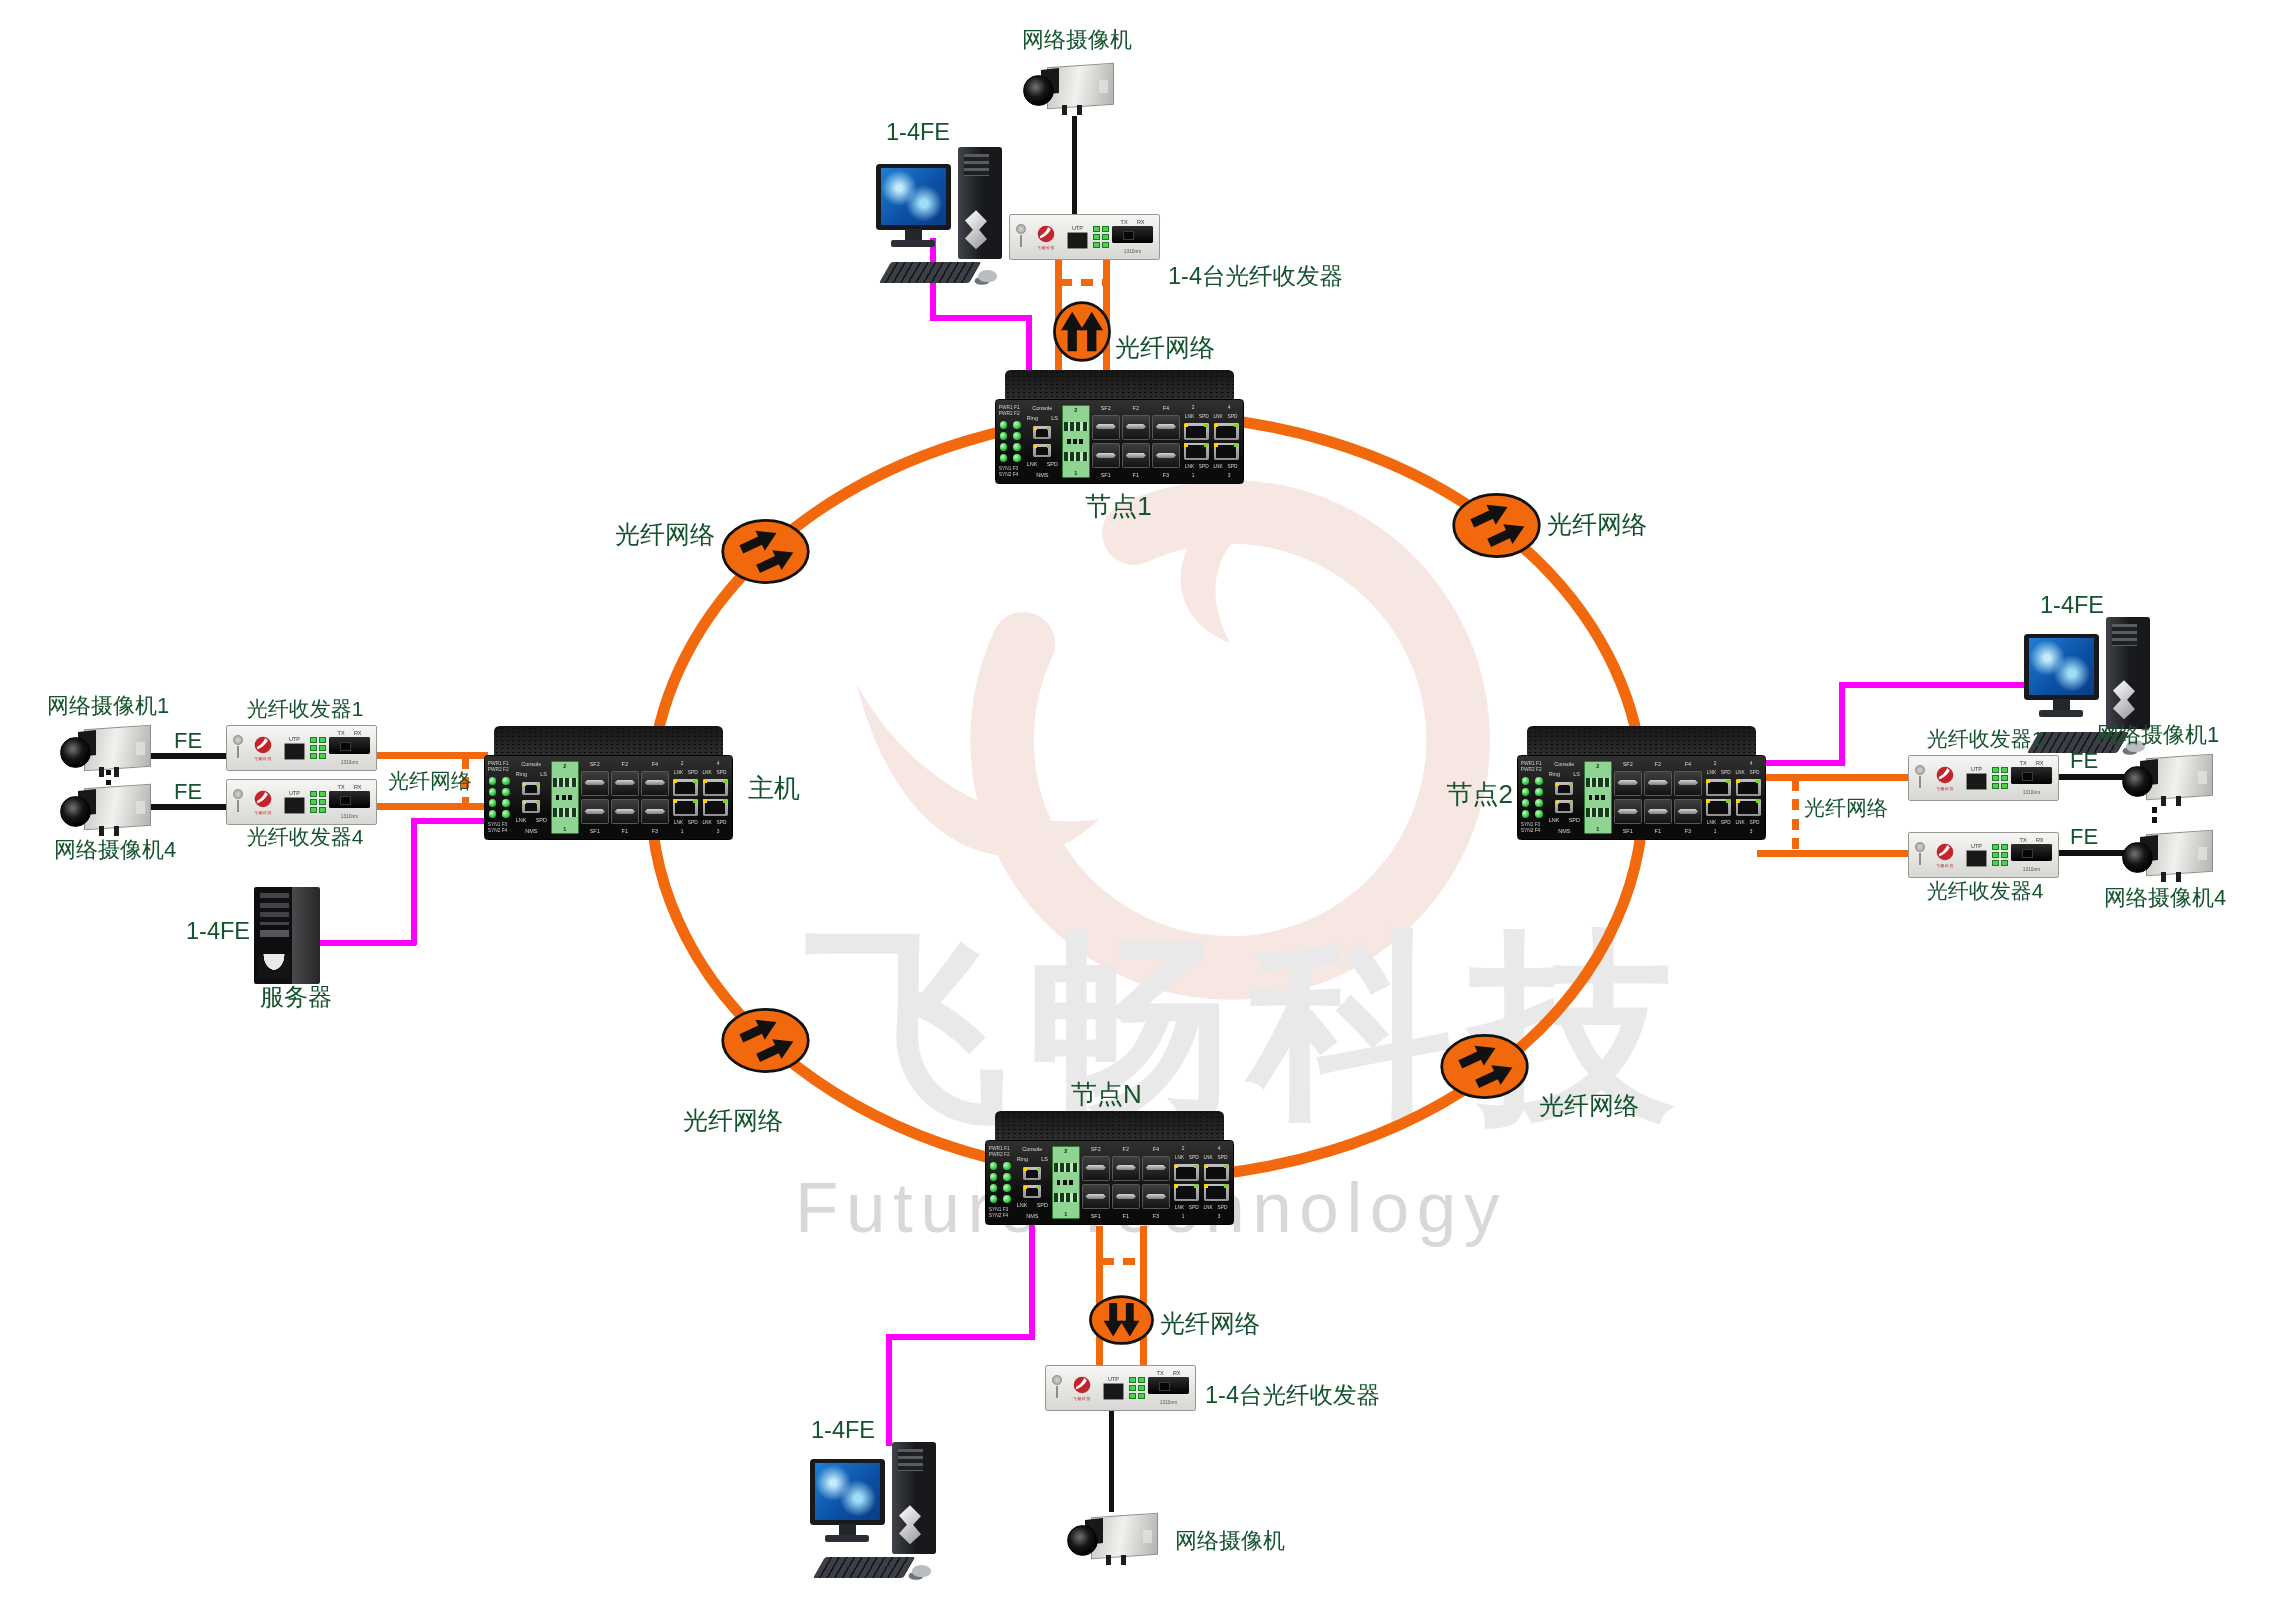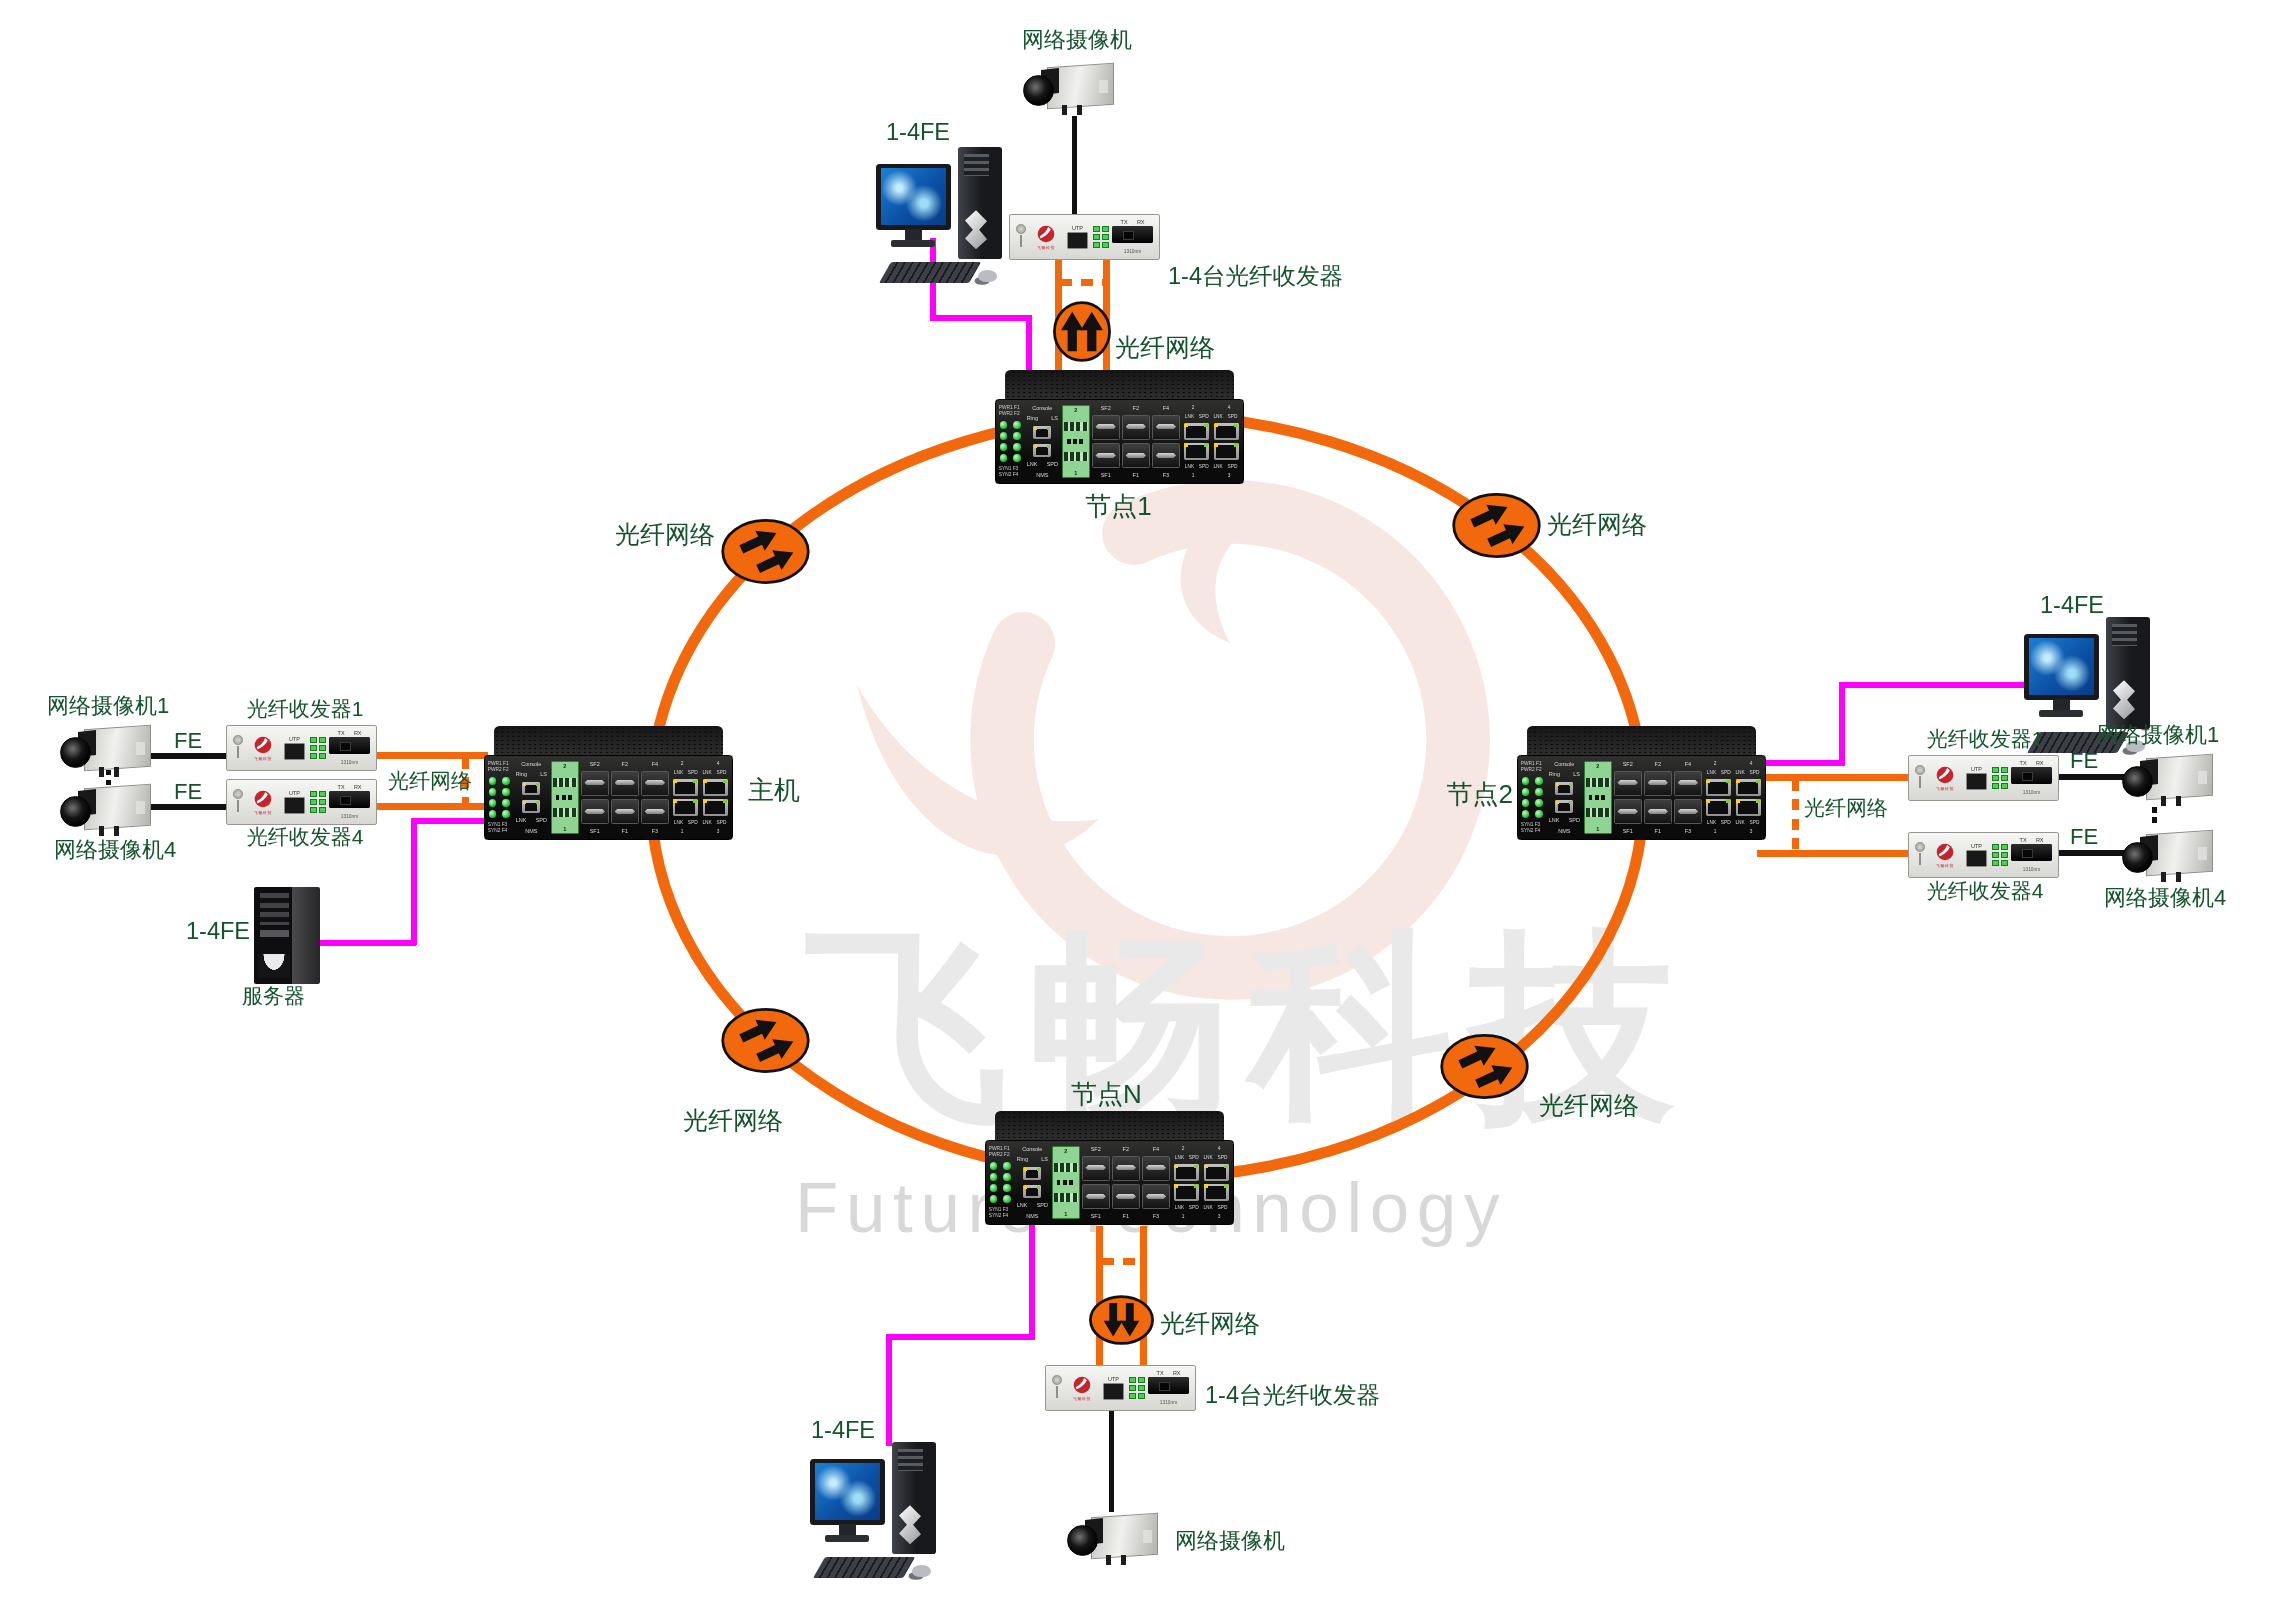--- a/index.html
+++ b/index.html
@@ -351,21 +351,21 @@
           <span>LNK</span>
           <span>SPD</span>
         </div>
         <div class="prow pnum">
           <span>1</span>
           <span>3</span>
         </div>
       </div>
     </div>
   </div>
-    <div class="dlabel" style="left: 748px; top: 776px; width: 90px; text-align: left; font-size: 26px;">主机</div>
+    <div class="dlabel" style="left: 748px; top: 776px; width: 90px; text-align: left; font-size: 26px; font-family: Liberation Mono, monospace;">主机</div>
     <div class="device switch" style="left: 1517px; top: 726px;">
     <div class="sw-top"></div>
     <div class="sw-panel">
       <div class="sw-ledcol">
         <div class="ledlbl">
           <span>PWR1 F1</span>
           <span>PWR2 F2</span>
         </div>
         <div class="ledgrid">
           <i class="led"></i>
@@ -815,21 +815,21 @@
     <div class="pc-kb"></div>
     <div class="pc-mouse"></div>
   </div>
     <div class="dlabel" style="left: 811px; top: 1417px; width: 76px; text-align: left; font-size: 23.5px;">1-4FE</div>
     <div class="device srv" style="left: 254px; top: 887px;">
     <div class="srv-box"></div>
     <div class="srv-bays"></div>
     <div class="srv-mid"></div>
     <div class="srv-arch"></div>
   </div>
-    <div class="dlabel" style="left: 242px; top: 984px; width: 90px; text-align: left; font-size: 21px;">服务器</div>
+    <div class="dlabel" style="left: 242px; top: 984px; width: 90px; text-align: right; font-size: 24px;">服务器</div>
     <div class="dlabel" style="left: 185px; top: 918px; width: 66px; text-align: center; font-size: 23.5px;">1-4FE</div>
     <div class="badge" style="left: 1051px; top: 299px;"><svg width="62" height="65" viewBox="-45 -47 90 94">
         <ellipse rx="40" ry="42" fill="#F2690D" stroke="#111" stroke-width="4"></ellipse>
         <g transform="translate(-14.166666666666668,2) rotate(-90) scale(0.9583333333333333)">
           <polygon points="-28,7 4,7 4,17 32,0 4,-17 4,-7 -28,-7" fill="#111"></polygon>
         </g>
         <g transform="translate(14.166666666666668,2) rotate(-90) scale(0.9583333333333333)">
           <polygon points="-28,7 4,7 4,17 32,0 4,-17 4,-7 -28,-7" fill="#111"></polygon>
         </g>
       </svg></div>

